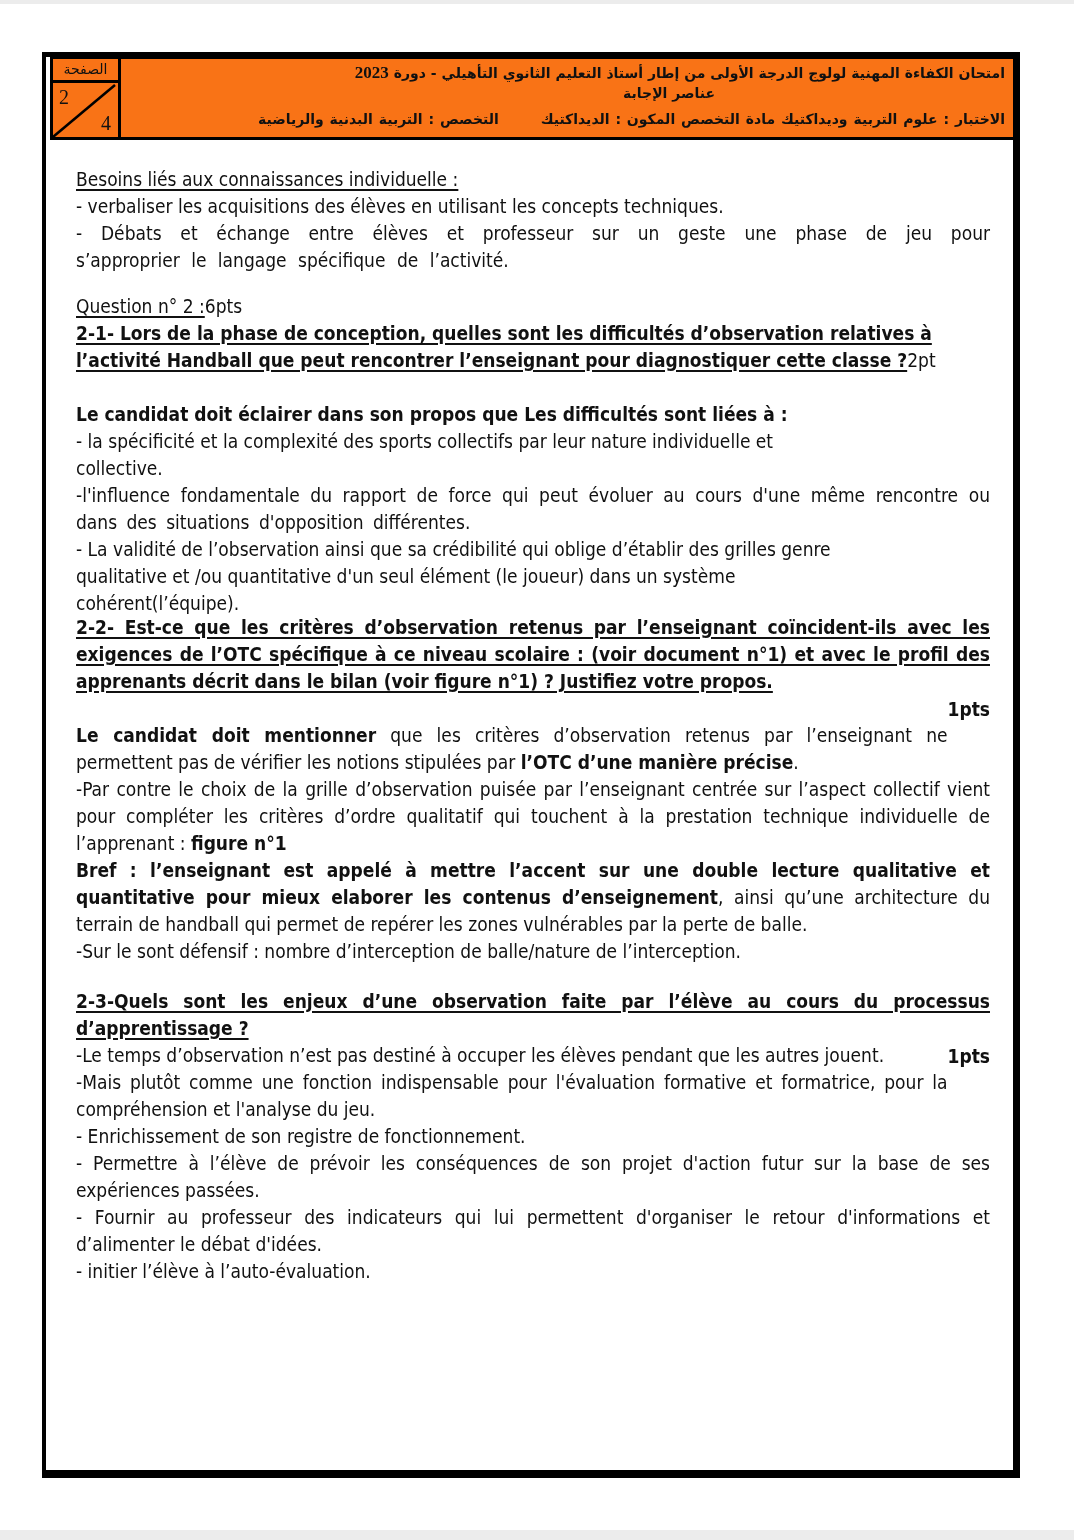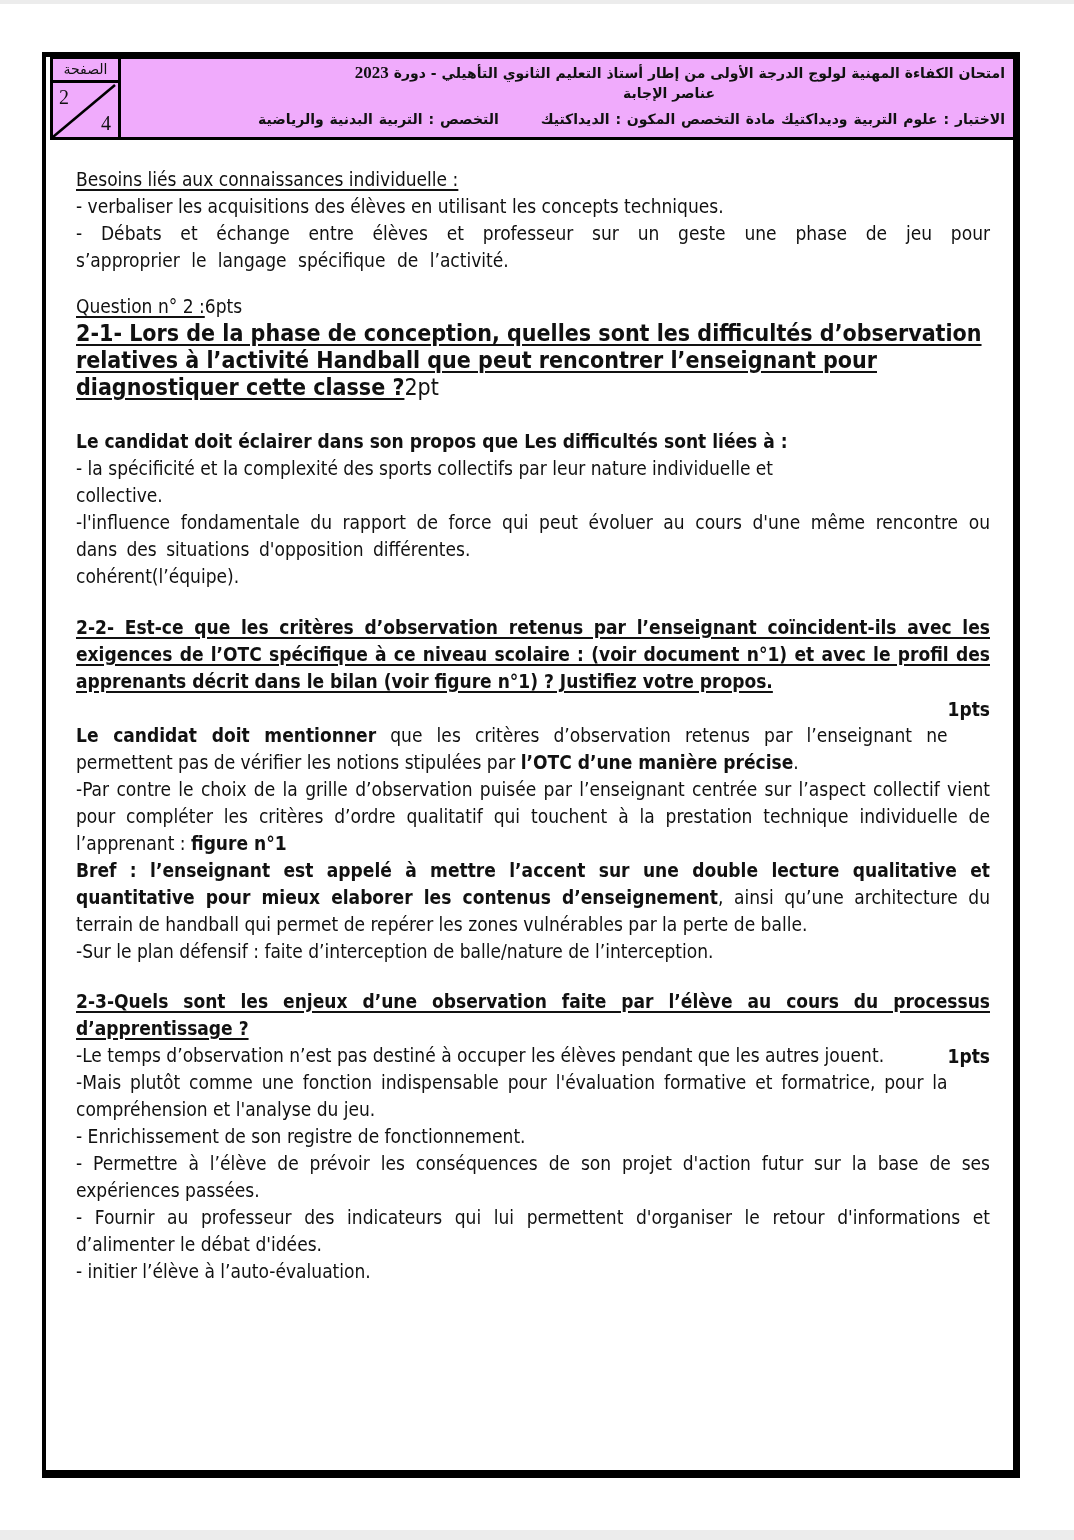--- a/index.html
+++ b/index.html
@@ -9,21 +9,21 @@
   }
   .top-strip { position:absolute; left:0; top:0; width:1074px; height:4px; background:#ececec; }
   .bottom-strip { position:absolute; left:0; top:1530px; width:1074px; height:10px; background:#ececec; }
   .frame {
     position:absolute; left:42px; top:52px; width:978px; height:1426px;
     border-left:4px solid #000; border-top:5px solid #000; border-right:7px solid #000; border-bottom:8px solid #000;
     box-sizing:border-box;
   }
   .header {
     position:absolute; left:50px; top:56px; width:966px; height:84px;
-    border:3px solid #000; box-sizing:border-box; background:#f0abfc;
+    border:3px solid #000; box-sizing:border-box; background:#f97316;
   }
   .page-box {
     position:absolute; left:0; top:0; width:68px; height:78px; border-right:3px solid #000; box-sizing:border-box;
   }
   .page-label {
     position:absolute; left:0; top:0; width:65px; height:24px; border-bottom:3px solid #000; box-sizing:border-box;
     font-family:"DejaVu Sans", sans-serif; font-size:14px; text-align:center; line-height:21px; direction:rtl;
   }
   .page-num { position:absolute; left:6px; top:27px; font-family:"Liberation Serif", serif; font-size:20px; }
   .page-total { position:absolute; left:48px; top:53px; font-family:"Liberation Serif", serif; font-size:20px; }
@@ -80,46 +80,48 @@
 <div class="content" style="top:166px;">
   <p class="p u">Besoins liés aux connaissances individuelle :</p>
   <p class="p">- verbaliser les acquisitions des élèves en utilisant les concepts techniques.</p>
   <p class="p j" style="word-spacing:6px;">- Débats et échange entre élèves et professeur sur un geste une phase de jeu pour s’approprier le langage spécifique de l’activité.</p>
 </div>
 
 <div class="content" style="top:293px;">
   <p class="p">
     <span class="u">Question n° 2 :</span><span>6pts</span>
   </p>
-  <p class="p b" style="font-size:23px;">
+  <p class="p b" style="font-size:19px;">
     <span class="u">2-1- Lors de la phase de conception, quelles sont les difficultés d’observation relatives à l’activité Handball que peut rencontrer l’enseignant pour diagnostiquer cette classe ?</span><span style="font-weight:normal">2pt</span>
   </p>
   <div class="gap"></div>
   <p class="p b">Le candidat doit éclairer dans son propos que Les difficultés sont liées à :</p>
   <p class="p">- la spécificité et la complexité des sports collectifs par leur nature individuelle et</p>
   <p class="p">collective.</p>
   <p class="p j" style="word-spacing:4px;">-l'influence fondamentale du rapport de force qui peut évoluer au cours d'une même rencontre ou dans des situations d'opposition différentes.</p>
+  <p class="p">- La validité de l’observation ainsi que sa crédibilité qui oblige d’établir des grilles genre</p>
+  <p class="p">qualitative et /ou quantitative d'un seul élément (le joueur) dans un système</p>
   <p class="p">cohérent(l’équipe).</p>
 </div>
 
 <div class="content" style="top:614px;">
   <p class="p b j">
     <span class="u">2-2- Est-ce que les critères d’observation retenus par l’enseignant coïncident-ils avec les exigences de l’OTC spécifique à ce niveau scolaire : (voir document n°1) et avec le profil des apprenants décrit dans le bilan (voir figure n°1) ? Justifiez votre propos.</span><span class="pts">1pts</span>
   </p>
   <div class="gap"></div>
   <p class="p j">
     <span class="b">Le candidat doit mentionner</span><span> que les critères d’observation retenus par l’enseignant ne permettent pas de vérifier les notions stipulées par </span><span class="b">l’OTC d’une manière précise</span><span>.</span>
   </p>
   <p class="p j">
     <span>-Par contre le choix de la grille d’observation puisée par l’enseignant centrée sur l’aspect collectif vient pour compléter les critères d’ordre qualitatif qui touchent à la prestation technique individuelle de l’apprenant : </span><span class="b">figure n°1</span>
   </p>
   <p class="p j">
     <span class="b">Bref : l’enseignant est appelé à mettre l’accent sur une double lecture qualitative et quantitative pour mieux elaborer les contenus d’enseignement</span><span>, ainsi qu’une architecture du terrain de handball qui permet de repérer les zones vulnérables par la perte de balle.</span>
   </p>
-  <p class="p">-Sur le plan défensif : faite d’interception de balle/nature de l’interception.</p>
+  <p class="p">-Sur le sont défensif : nombre d’interception de balle/nature de l’interception.</p>
 </div>
 
 <div class="content" style="top:988px;">
   <p class="p b jl">
     <span class="u">2-3-Quels sont les enjeux d’une observation faite par l’élève au cours du processus</span>
   </p>
   <p class="p b">
     <span class="u">d’apprentissage ?</span><span class="pts">1pts</span>
   </p>
   <p class="p j">-Le temps d’observation n’est pas destiné à occuper les élèves pendant que les autres jouent.</p>

